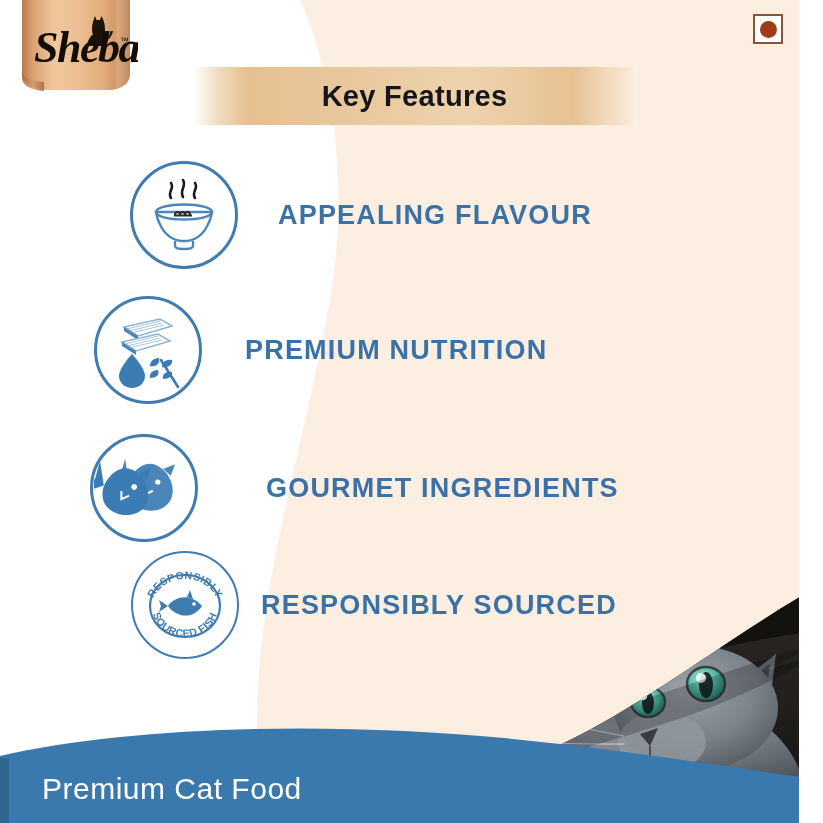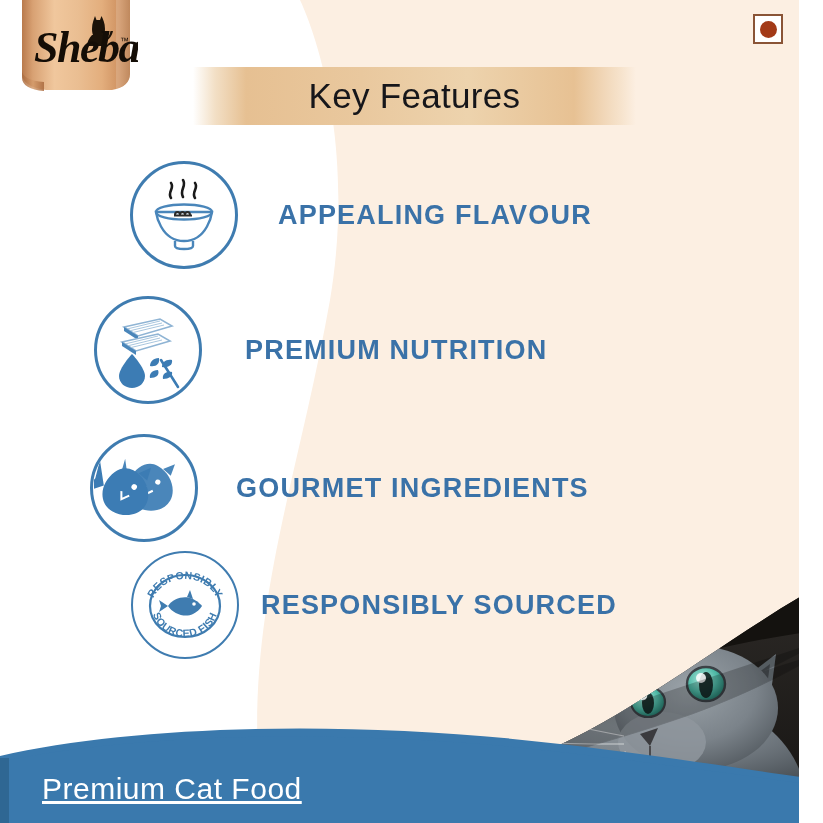--- a/index.html
+++ b/index.html
@@ -83,22 +83,22 @@
   }
   .title-text {
     position: absolute;
     left: 193px;
     top: 67px;
     width: 443px;
     height: 58px;
     display: flex;
     align-items: center;
     justify-content: center;
-    font-size: 35px;
-    font-weight: normal;
+    font-size: 29px;
+    font-weight: bold;
     color: #16161a;
     letter-spacing: 0.3px;
   }
 
   
   .feature-row {
     position: absolute;
     display: flex;
     align-items: center;
   }
@@ -121,21 +121,21 @@
     color: #3a72a8;
     letter-spacing: 1.2px;
     white-space: nowrap;
   }
 
   .row-1 { left: 130px; top: 161px; }
   .row-1 .feature-label { margin-left: 40px; }
   .row-2 { left: 94px; top: 296px; }
   .row-2 .feature-label { margin-left: 43px; }
   .row-3 { left: 90px; top: 434px; }
-  .row-3 .feature-label { margin-left: 38px; }
+  .row-3 .feature-label { margin-left: 68px; }
   .row-4 { left: 131px; top: 551px; }
   .row-4 .feature-label { margin-left: 22px; }
   .row-4 .feature-icon { border-width: 2px; }
 
   
   .cat-photo {
     position: absolute;
     left: 424px;
     top: 584px;
     width: 399px;
@@ -150,21 +150,20 @@
     width: 823px;
     height: 105px;
   }
   .banner-text {
     position: absolute;
     left: 42px;
     top: 772px;
     font-size: 30px;
     color: #ffffff;
     letter-spacing: 0.5px;
-    text-decoration: underline;
   }
 </style>
 </head>
 <body>
 
 <div id="canvas">
 
   <svg class="bg-layer" viewBox="0 0 823 823" xmlns="http://www.w3.org/2000/svg">
     <rect x="0" y="0" width="823" height="823" fill="#ffffff"></rect>
     <path d="M 823 0 L 300 0 C 300 0 360 120 330 300 C 300 470 250 600 258 760 L 823 760 Z" fill="#fcefe2"></path>

